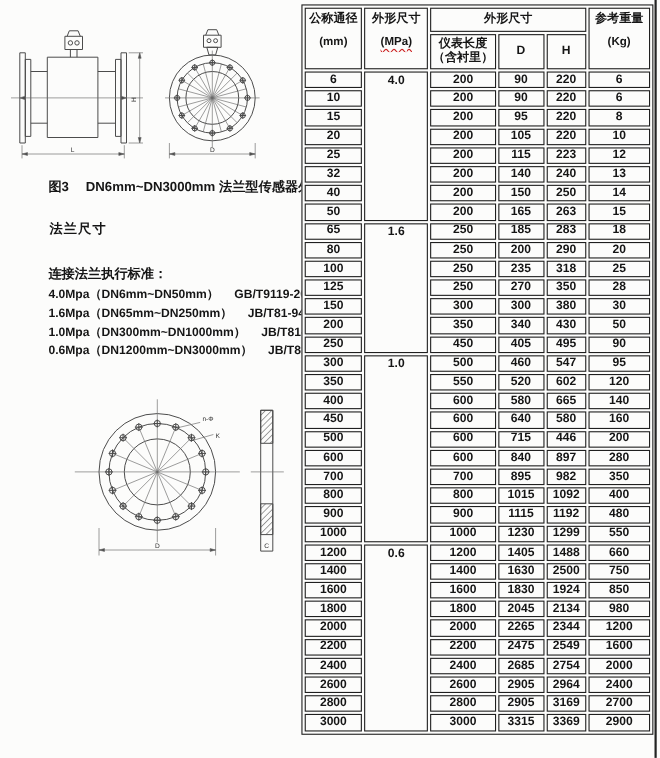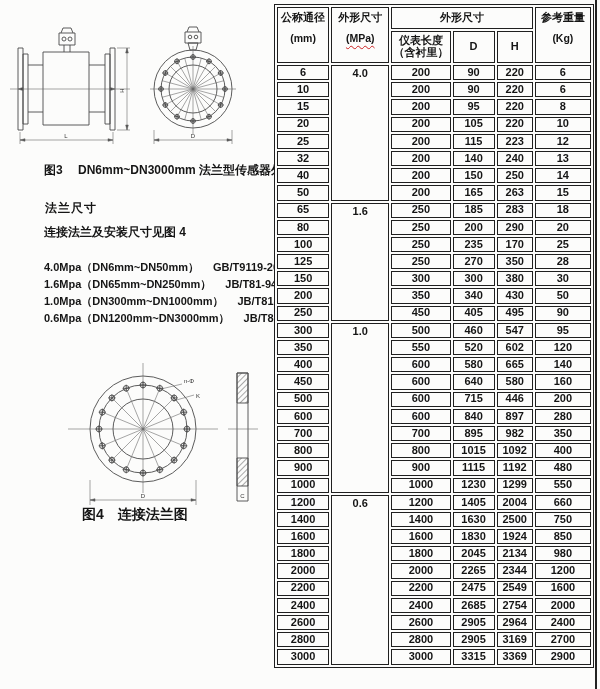--- a/index.html
+++ b/index.html
@@ -133,21 +133,21 @@
         <use href="#boltS" transform="translate(187,37)"></use>
       <use href="#boltS" transform="translate(203,41.3)"></use>
         <use href="#boltS" transform="translate(214.7,53)"></use>
     </g>
     <text class="fig-label" x="187" y="118" text-anchor="middle">D</text>
   </svg>
 
   <div class="fig3-caption">图3　 DN6mm~DN3000mm 法兰型传感器外形图</div>
 
   <div class="flange-heading">法兰尺寸</div>
-  <div class="flange-line1">连接法兰及安装尺寸见图 4</div>
+  <div class="flange-line2">连接法兰执行标准：</div>
   <div class="std std0">4.0Mpa（DN6mm~DN50mm）　 GB/T9119-2000</div>
   <div class="std std1">1.6Mpa（DN65mm~DN250mm）　 JB/T81-94</div>
   <div class="std std2">1.0Mpa（DN300mm~DN1000mm）　 JB/T81-94</div>
   <div class="std std3">0.6Mpa（DN1200mm~DN3000mm）　 JB/T81-94</div>
 
   <svg style="left:58px;top:358px;" width="212" height="150" viewBox="0 0 212 150">
     <defs>
       <pattern id="hatch" width="4" height="4" patternUnits="userSpaceOnUse" patternTransform="rotate(45)">
         <line x1="0" y1="0" x2="0" y2="4" stroke="#555" stroke-width="1"></line>
       </pattern>
@@ -205,21 +205,20 @@
 
     <g class="fig-stroke">
       <rect x="179" y="15" width="11" height="128"></rect>
       <rect x="179" y="15" width="11" height="30" fill="url(#hatch)"></rect>
       <rect x="179" y="100" width="11" height="28" fill="url(#hatch)"></rect>
     </g>
     <line class="fig-stroke thin" x1="170" y1="71" x2="200" y2="71"></line>
     <text class="fig-label" x="184.5" y="140" text-anchor="middle">C</text>
   </svg>
 
-  <div class="fig4-caption">图4　连接法兰图</div>
 
   <table class="spec-table">
     <colgroup>
       <col style="width:52px">
         <col style="width:58px">
         <col style="width:59px">
       <col style="width:42px">
         <col style="width:36px">
         <col style="width:56px">
     </colgroup>
@@ -318,21 +317,21 @@
           <td>80</td>
           <td>250</td>
           <td>200</td>
           <td>290</td>
           <td>20</td>
         </tr>
         <tr>
           <td>100</td>
           <td>250</td>
           <td>235</td>
-          <td>170</td>
+          <td>318</td>
           <td>25</td>
         </tr>
         <tr>
           <td>125</td>
           <td>250</td>
           <td>270</td>
           <td>350</td>
           <td>28</td>
         </tr>
         <tr>
@@ -425,21 +424,21 @@
           <td>1000</td>
           <td>1230</td>
           <td>1299</td>
           <td>550</td>
         </tr>
         <tr>
           <td>1200</td>
           <td rowspan="10" class="pn">0.6</td>
           <td>1200</td>
           <td>1405</td>
-          <td>2004</td>
+          <td>1488</td>
           <td>660</td>
         </tr>
         <tr>
           <td>1400</td>
           <td>1400</td>
           <td>1630</td>
           <td>2500</td>
           <td>750</td>
         </tr>
         <tr>

